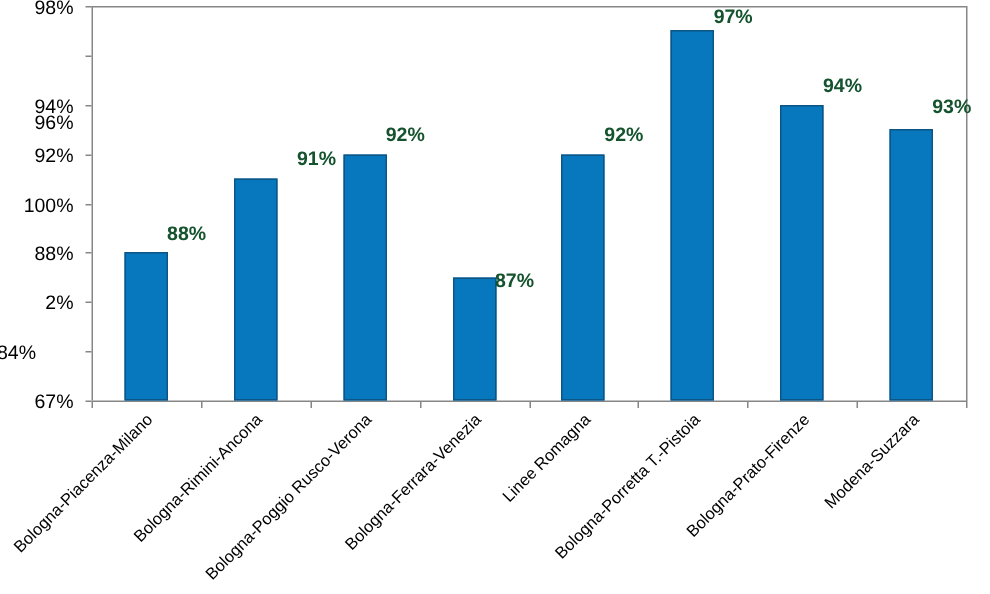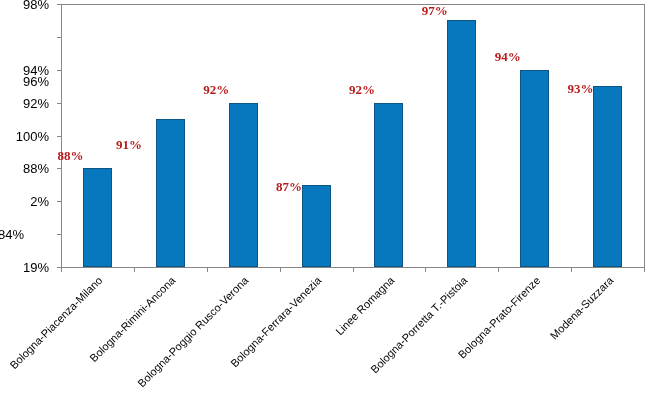--- a/index.html
+++ b/index.html
@@ -14,22 +14,22 @@
 
   .y-axis-labels,.x-axis-labels,.bars,.value-labels,.y-ticks,.x-ticks{
       position:absolute;left:0;top:0;width:660px;height:396px;}
 
   .ylab{position:absolute;font-size:13px;line-height:16px;color:#000000;
         text-align:right;white-space:nowrap;}
 
   .bar{position:absolute;background:#0878BE;border:1px solid #0C5585;
        box-sizing:border-box;}
 
-  .dlab{position:absolute;font-size:13px;font-weight:bold;color:#b91c1c;
-        white-space:nowrap;text-align:left;letter-spacing:0px;width:80px;font-family:Liberation Serif, serif;}
+  .dlab{position:absolute;font-size:13px;font-weight:bold;color:#14532d;
+        white-space:nowrap;text-align:right;letter-spacing:0px;width:80px;}
 
   .xlab{position:absolute;font-size:11px;color:#000000;white-space:nowrap;
         width:200px;text-align:right;
         transform-origin:100% 0;transform:rotate(-45deg);}
 </style>
 </head>
 <body>
 
 <div id="chart">
 
@@ -52,21 +52,21 @@
 
   <div class="y-axis-labels">
     <div class="ylab" style="right: 611px; top: -3px;">98%</div>
     <div class="ylab" style="right: 611px; top: 30px; margin-top: 44px;">96%</div>
     <div class="ylab" style="right: 611px; top: 63px;">94%</div>
     <div class="ylab" style="right: 611px; top: 96px;">92%</div>
     <div class="ylab" style="right: 611px; top: 129px;">100%</div>
     <div class="ylab" style="right: 611px; top: 161px;">88%</div>
     <div class="ylab" style="right: 611px; top: 194px;">2%</div>
     <div class="ylab" style="right: 636px; top: 227px;">84%</div>
-    <div class="ylab" style="right: 611px; top: 260px;">19%</div>
+    <div class="ylab" style="right: 611px; top: 260px;">67%</div>
   </div>
 
   <div class="x-ticks">
     <div class="tick" style="left: 61px; top: 268px; width: 1px; height: 4px;"></div>
     <div class="tick" style="left: 134px; top: 268px; width: 1px; height: 4px;"></div>
     <div class="tick" style="left: 207px; top: 268px; width: 1px; height: 4px;"></div>
     <div class="tick" style="left: 280px; top: 268px; width: 1px; height: 4px;"></div>
     <div class="tick" style="left: 353px; top: 268px; width: 1px; height: 4px;"></div>
     <div class="tick" style="left: 425px; top: 268px; width: 1px; height: 4px;"></div>
     <div class="tick" style="left: 498px; top: 268px; width: 1px; height: 4px;"></div>
@@ -80,27 +80,27 @@
     <div class="bar" style="left: 228.688px; top: 102.625px; width: 29px; height: 164.375px;"></div>
     <div class="bar" style="left: 301.562px; top: 184.812px; width: 29px; height: 82.1875px;"></div>
     <div class="bar" style="left: 374.438px; top: 102.625px; width: 29px; height: 164.375px;"></div>
     <div class="bar" style="left: 447.312px; top: 20.4375px; width: 29px; height: 246.562px;"></div>
     <div class="bar" style="left: 520.188px; top: 69.75px; width: 29px; height: 197.25px;"></div>
     <div class="bar" style="left: 593.062px; top: 86.1875px; width: 29px; height: 180.812px;"></div>
   </div>
 
   <div class="value-labels">
     <div class="dlab" style="left: 57.4375px; top: 147.625px;">88%</div>
-    <div class="dlab" style="left: 116px; top: 98.3125px; margin-top: 39px;">91%</div>
+    <div class="dlab" style="left: 144px; top: 98.3125px;">91%</div>
     <div class="dlab" style="left: 203.188px; top: 81.875px;">92%</div>
     <div class="dlab" style="left: 276.062px; top: 164.062px; margin-top: 15px;">87%</div>
     <div class="dlab" style="left: 348.938px; top: 81.875px;">92%</div>
     <div class="dlab" style="left: 421.812px; top: 3.25px;">97%</div>
     <div class="dlab" style="left: 494.688px; top: 49px;">94%</div>
-    <div class="dlab" style="left: 567.562px; top: 81px;">93%</div>
+    <div class="dlab" style="left: 567.562px; top: 63px;">93%</div>
   </div>
 
   <div class="x-axis-labels">
     <div class="xlab" style="left: -103.562px; top: 274px;">Bologna-Piacenza-Milano</div>
     <div class="xlab" style="left: -30.6875px; top: 274px;">Bologna-Rimini-Ancona</div>
     <div class="xlab" style="left: 42.1875px; top: 274px;">Bologna-Poggio Rusco-Verona</div>
     <div class="xlab" style="left: 115.062px; top: 274px;">Bologna-Ferrara-Venezia</div>
     <div class="xlab" style="left: 187.938px; top: 274px;">Linee Romagna</div>
     <div class="xlab" style="left: 260.812px; top: 274px;">Bologna-Porretta T.-Pistoia</div>
     <div class="xlab" style="left: 333.688px; top: 274px;">Bologna-Prato-Firenze</div>

